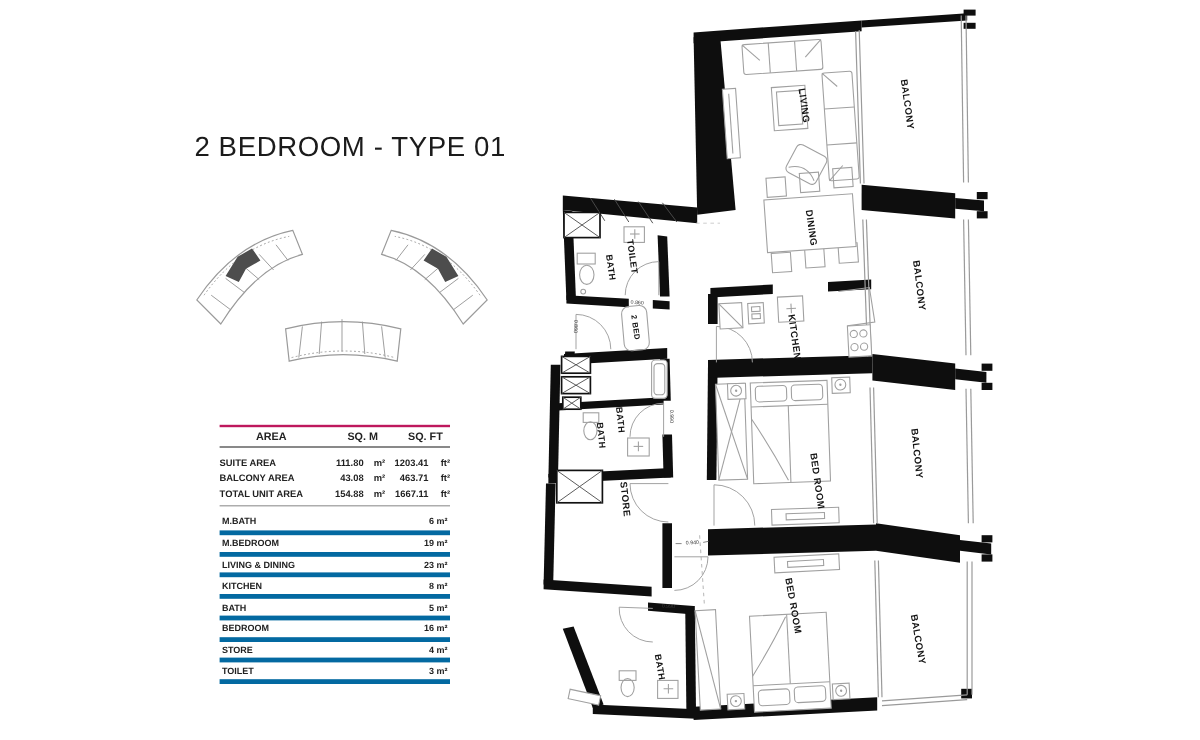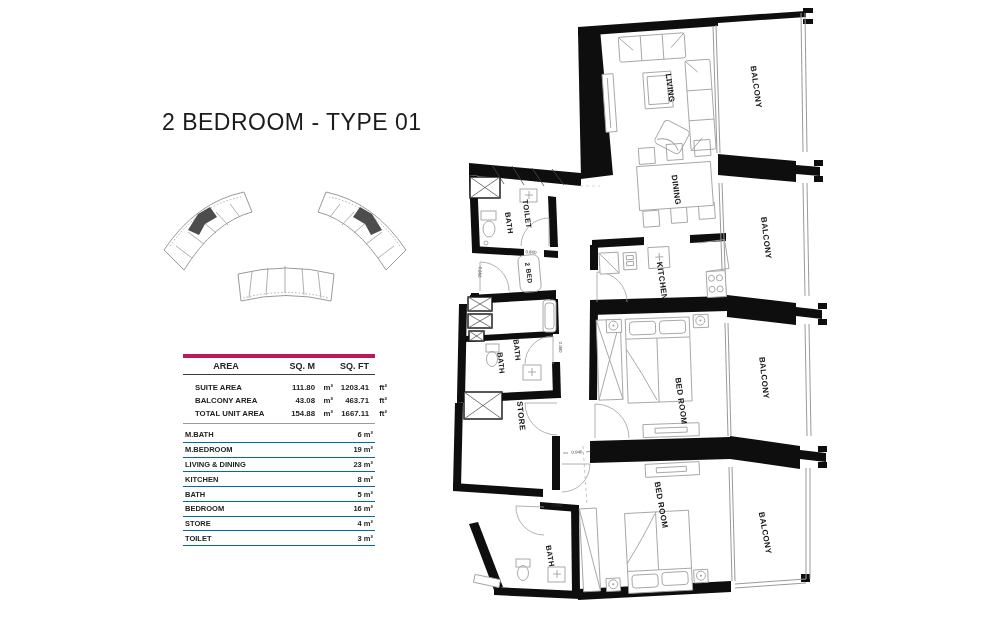--- a/index.html
+++ b/index.html
@@ -4,32 +4,32 @@
 <style>
   html,body{margin:0;padding:0;background:#fff;}
   .canvas{position:relative;width:1000px;height:617px;background:#ffffff;overflow:hidden;
           font-family:"Liberation Sans",sans-serif;}
   .page-title{position:absolute;left:162px;top:109px;font-size:23px;letter-spacing:.5px;color:#1b1b1b;}
   svg.gfx{position:absolute;left:0;top:0;width:1000px;height:617px;}
 
   
   .area-table{position:absolute;left:183px;top:354px;width:192px;color:#222;}
   .at-head{display:grid;grid-template-columns:86px 52px 54px;font-size:9px;font-weight:bold;
-           padding:3px 0;border-top:4px solid #be185d;border-bottom:1px solid #3c3c3c;}
+           padding:3px 0;border-top:2px solid #be185d;border-bottom:1px solid #3c3c3c;}
   .at-head .c1{text-align:center;} .at-head .c2,.at-head .c3{text-align:right;padding-right:6px;}
   .at-rows{margin-top:6px;border-bottom:1px solid #9a9a9a;padding-bottom:3px;}
-  .at-row{display:grid;grid-template-columns:86px 52px 54px;font-size:7.8px;font-weight:bold;padding:2px 0;margin-left:12px;}
+  .at-row{display:grid;grid-template-columns:86px 52px 54px;font-size:7.8px;font-weight:bold;padding:2px 0;}
   .cell-q{display:flex;} .cell-q .val{flex:1;text-align:right;} .cell-q .unit{width:15px;text-align:right;padding-left:3px;}
 
   .comp-table{position:absolute;left:183px;top:419px;width:192px;color:#222;}
   .ct-head{font-size:9px;font-weight:bold;text-align:center;padding:3px 0;
            border-top:1px solid #8a8a8a;border-bottom:1px solid #3c3c3c;letter-spacing:.3px;}
   .ct-rows{margin-top:9px;}
   .ct-row{display:flex;justify-content:space-between;font-size:7.5px;font-weight:bold;
-          padding:2.4px 2px;border-bottom:1px solid #0369a1;}
+          padding:2.4px 2px;border-bottom:4px solid #0369a1;}
 
   
   .wall{fill:#0e0e0e;stroke:none;}
   .glass{stroke:#9a9a9a;stroke-width:1;fill:none;}
   .furn{stroke:#a0a0a0;stroke-width:.9;fill:#ffffff;}
   .furnl{stroke:#a0a0a0;stroke-width:.9;fill:none;}
   .door{stroke:#9f9f9f;stroke-width:.8;fill:none;}
   .shaft{fill:#ffffff;stroke:#111;stroke-width:1.4;}
   .shx{stroke:#555;stroke-width:.8;}
   .roomlab{font-family:"Liberation Sans",sans-serif;font-weight:bold;fill:#141414;letter-spacing:.4px;}

